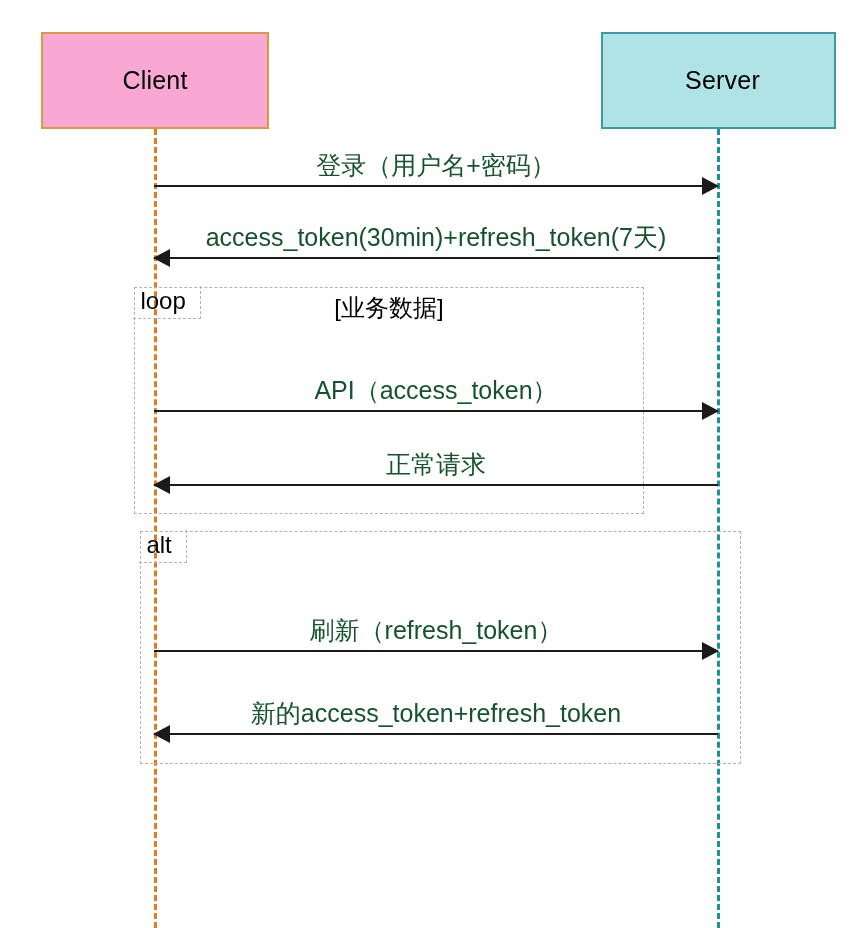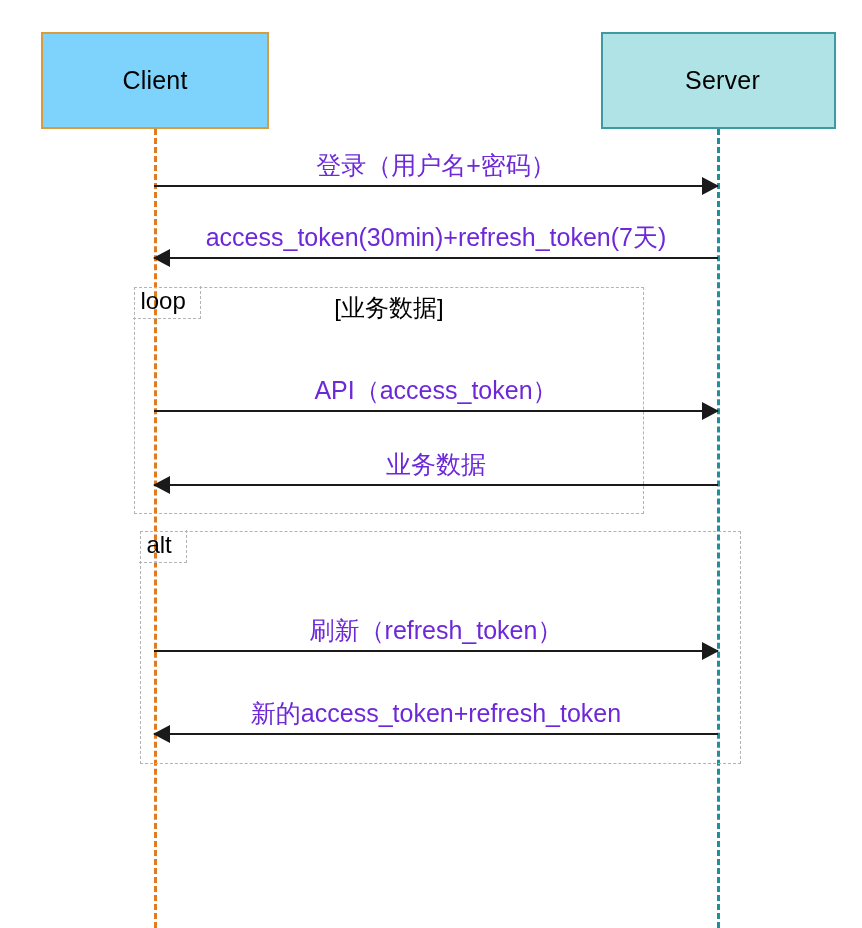--- a/index.html
+++ b/index.html
@@ -27,21 +27,21 @@
     justify-content: center;
     font-size: 25px;
     color: #000000;
     letter-spacing: 0.2px;
   }
   .participant-client {
     left: 41px;
     top: 32px;
     width: 228px;
     height: 97px;
-    background: #7dd3fc;
+    background: #f9a8d4;
     border: 2px solid #d79b41;
   }
   .participant-server {
     left: 601px;
     top: 32px;
     width: 235px;
     height: 97px;
     background: #b0e3e6;
     border: 2px solid #3d9aa1;
     padding-left: 8px;
@@ -140,21 +140,21 @@
     border-bottom: 9px solid transparent;
     border-right: 17px solid #1a1a1a;
   }
   .message-label {
     position: absolute;
     left: 0;
     width: 100%;
     bottom: 6px;
     text-align: center;
     font-size: 25px;
-    color: #6d28d9;
+    color: #14532d;
     white-space: nowrap;
     line-height: 1.1;
   }
 </style>
 </head>
 <body>
 
 <div id="canvas">
 
   <div class="participant participant-client">
@@ -189,21 +189,21 @@
     <div class="arrow-head left"></div>
   </div>
 
   <div class="message" style="left:154px; top:410px; width:564px;">
     <div class="message-label">API（access_token）</div>
     <div class="message-line"></div>
     <div class="arrow-head right"></div>
   </div>
 
   <div class="message" style="left:154px; top:484px; width:564px;">
-    <div class="message-label">业务数据</div>
+    <div class="message-label">正常请求</div>
     <div class="message-line"></div>
     <div class="arrow-head left"></div>
   </div>
 
   <div class="message" style="left:154px; top:650px; width:564px;">
     <div class="message-label">刷新（refresh_token）</div>
     <div class="message-line"></div>
     <div class="arrow-head right"></div>
   </div>
 

